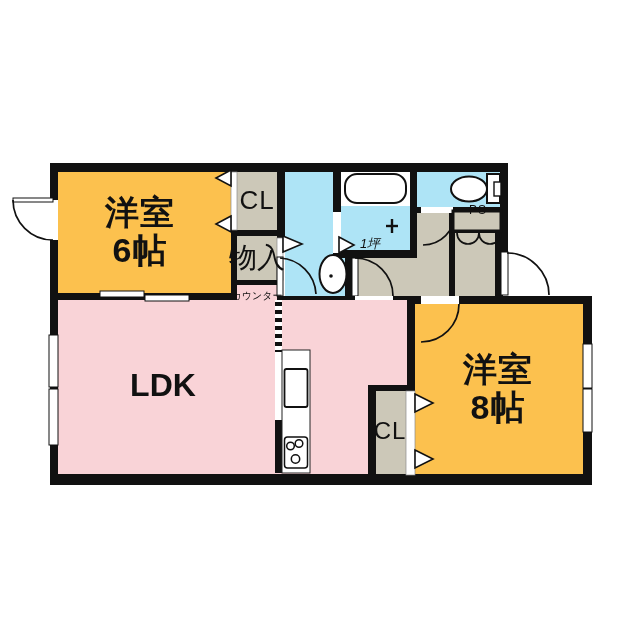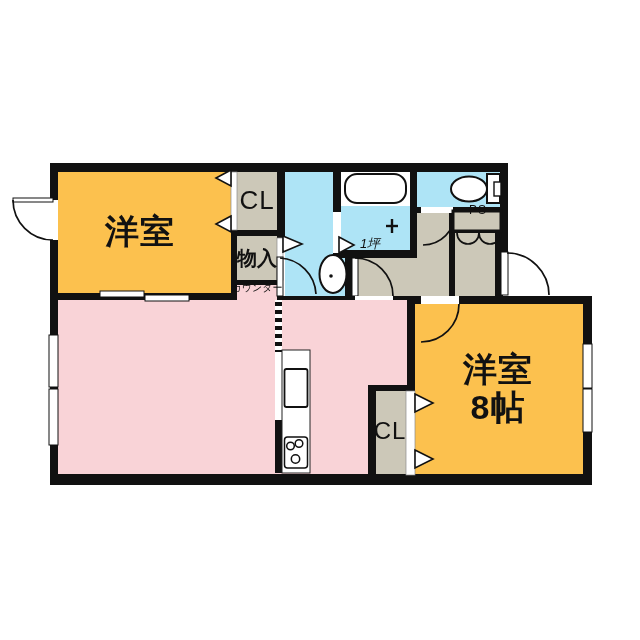--- a/index.html
+++ b/index.html
@@ -5,21 +5,21 @@
   html,body{margin:0;padding:0;background:#ffffff;}
   #stage{position:relative;width:640px;height:516px;background:#ffffff;overflow:hidden;
          font-family:"Liberation Sans","DejaVu Sans",sans-serif;}
   #plan-svg{position:absolute;left:0;top:0;}
   .lbl{position:absolute;transform:translate(-50%,-50%);color:#111;text-align:center;
        white-space:nowrap;line-height:1.12;}
   .lbl-room{font-size:34px;font-weight:bold;letter-spacing:1px;}
   .lbl-ldk{font-size:32px;font-weight:bold;}
   .lbl-cl{font-size:26px;font-weight:400;letter-spacing:1px;}
   .lbl-clb{font-size:24px;font-weight:400;letter-spacing:1px;}
-  .lbl-mono{font-size:20px;font-weight:700;}
+  .lbl-mono{font-size:28px;font-weight:400;}
   .lbl-counter{font-size:10px;font-weight:400;}
   .lbl-tsubo{font-size:13px;font-weight:400;}
   .lbl-ps{font-size:12px;font-weight:400;letter-spacing:1px;}
   .wall{fill:#111111;}
   .doorwhite{fill:#ffffff;}
   .leaf{fill:#ffffff;stroke:#111111;stroke-width:1;}
   .fold{fill:#ffffff;stroke:#8a8a8a;stroke-width:0.7;}
   .win{fill:#ffffff;stroke:#111111;stroke-width:1;}
   .arc{fill:none;stroke:#111111;stroke-width:1.7;}
   .fixt{fill:#ffffff;stroke:#111111;stroke-width:2;}
@@ -143,34 +143,36 @@
     <polygon class="chev" points="231,170 216,178 231,186"></polygon>
     <polygon class="chev" points="231,216 216,224 231,232"></polygon>
     <polygon class="chev" points="283,236 302,244 283,252"></polygon>
     <polygon class="chev" points="339,237 354,245 339,253"></polygon>
     <polygon class="chev" points="415,394 433,403 415,412"></polygon>
     <polygon class="chev" points="415,450 433,459 415,468"></polygon>
   </svg>
 
   <div class="lbl lbl-room" style="left:140px;top:231px;">
     <div>洋室</div>
+    <div>6帖</div>
   </div>
 
   <div class="lbl lbl-ldk" style="left:163px;top:386px;">
+    <div>LDK</div>
   </div>
 
   <div class="lbl lbl-room" style="left:498px;top:388px;">
     <div>洋室</div>
     <div>8帖</div>
   </div>
 
   <div class="lbl lbl-cl" style="left:257px;top:201px;">CL</div>
 
   <div class="lbl lbl-mono" style="left:257px;top:258px;">物入</div>
 
-  <div class="lbl lbl-counter" style="left:257px;top:288px;">カウンター</div>
+  <div class="lbl lbl-counter" style="left:257px;top:296px;">カウンター</div>
 
   <div class="lbl lbl-tsubo" style="left:370px;top:244px;font-style:italic;">1坪</div>
 
   <div class="lbl lbl-ps" style="left:478px;top:211px;">PS</div>
 
   <div class="lbl lbl-clb" style="left:390px;top:431px;">CL</div>
 </div>
 
 </body></html>

